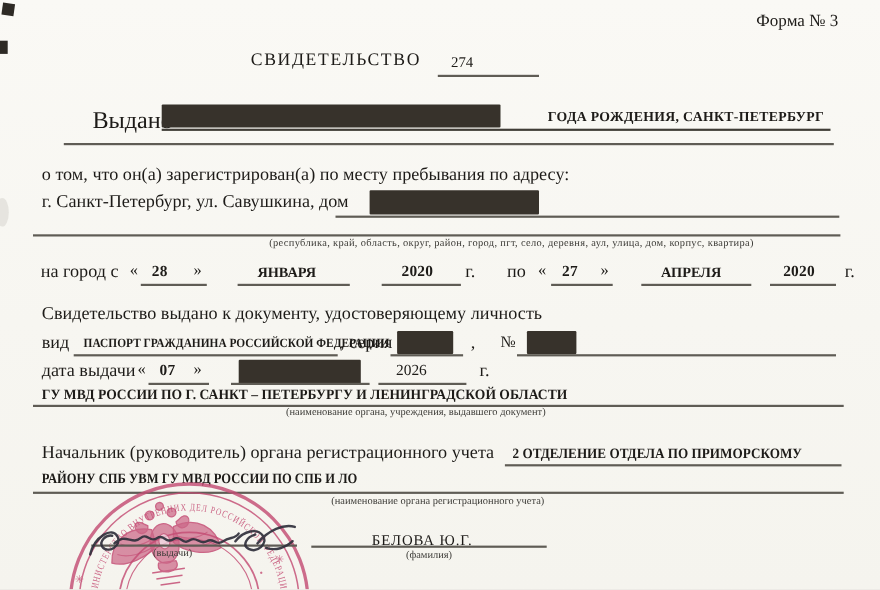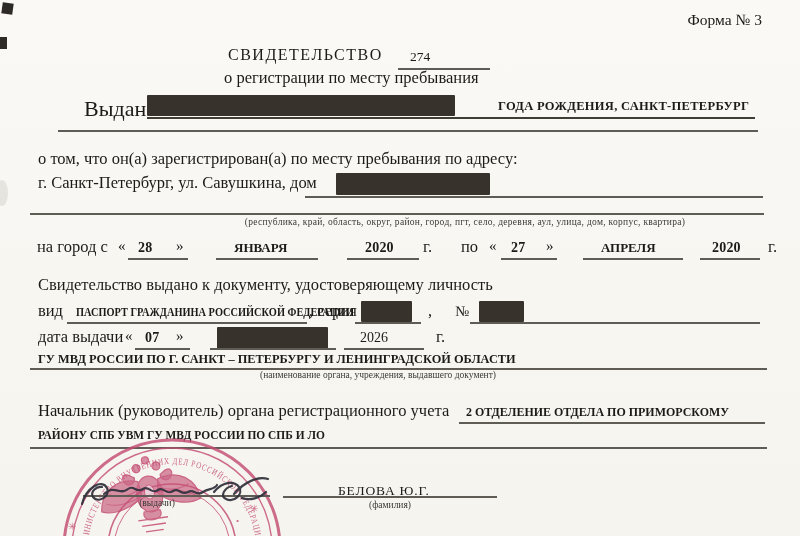--- a/index.html
+++ b/index.html
@@ -28,21 +28,20 @@
 
   <div class="artifact" style="left:2px;top:3px;width:11px;height:11px;transform:rotate(8deg);"></div>
   <div class="artifact" style="left:0;top:37px;width:7px;height:12px;"></div>
   <div class="smudge" style="left:-4px;top:180px;width:12px;height:26px;"></div>
 
   <div class="t" style="left:640px;top:11px;width:122px;text-align:right;font-size:15.5px;">Форма № 3</div>
 
   <div class="t title" style="left:228px;top:46px;">СВИДЕТЕЛЬСТВО</div>
   <div class="t" style="left:410px;top:49px;font-size:13.5px;">274</div>
   <div class="rule thin" style="left:398px;top:68px;width:92px;"></div>
-  <div class="t big" style="left:224px;top:69px;">о регистрации по месту пребывания</div>
 
   <div class="t" style="left:84px;top:96px;font-size:22px;">Выдано</div>
   <div class="bar" style="left:147px;top:95px;width:308px;height:21px;"></div>
   <div class="t caps" style="left:458px;top:99px;margin-left:40px;">ГОДА РОЖДЕНИЯ, САНКТ-ПЕТЕРБУРГ</div>
   <div class="rule" style="left:147px;top:117px;width:608px;background:#403d37;"></div>
   <div class="rule thin" style="left:58px;top:130px;width:700px;"></div>
 
   <div class="t big" style="left:38px;top:150px;">о том, что он(а) зарегистрирован(а) по месту пребывания по адресу:</div>
   <div class="t big" style="left:38px;top:174px;">г. Санкт-Петербург, ул. Савушкина, дом</div>
   <div class="bar" style="left:336px;top:173px;width:154px;height:22px;"></div>
@@ -101,20 +100,21 @@
   <div class="rule thin" style="left:30px;top:368px;width:737px;"></div>
   <div class="cap" style="left:78px;top:370px;width:600px;">(наименование органа, учреждения, выдавшего документ)</div>
 
   <div class="t big" style="left:38px;top:402px;">Начальник (руководитель) органа регистрационного учета</div>
   <div class="t" style="left:466px;top:405px;font-size:13px;font-weight:bold;">
       <span class="cond" style="transform:scaleX(.92);">2 ОТДЕЛЕНИЕ ОТДЕЛА  ПО ПРИМОРСКОМУ</span></div>
   <div class="rule thin" style="left:459px;top:422px;width:306px;"></div>
   <div class="t" style="left:38px;top:428px;font-size:13px;font-weight:bold;">
       <span class="cond" style="transform:scaleX(.88);">РАЙОНУ СПБ УВМ  ГУ  МВД РОССИИ  ПО СПБ  И  ЛО</span></div>
   <div class="rule thin" style="left:30px;top:447px;width:737px;"></div>
+  <div class="cap" style="left:98px;top:451px;width:600px;">(наименование органа регистрационного учета)</div>
 
   <svg style="position:absolute;left:46px;top:436px;z-index:1;" width="250" height="100" viewBox="0 0 250 100">
     <g stroke="#c44d74" fill="none" opacity="0.82">
       <circle cx="126" cy="112" r="108" stroke-width="3"></circle>
       <circle cx="126" cy="112" r="100" stroke-width="1.4"></circle>
       <circle cx="126" cy="112" r="64" stroke-width="1.6"></circle>
       <circle cx="126" cy="112" r="58" stroke-width="1"></circle>
     </g>
     <defs>
       <path id="ringArc" d="M 42,112 A 84,84 0 0 1 210,112"></path>

